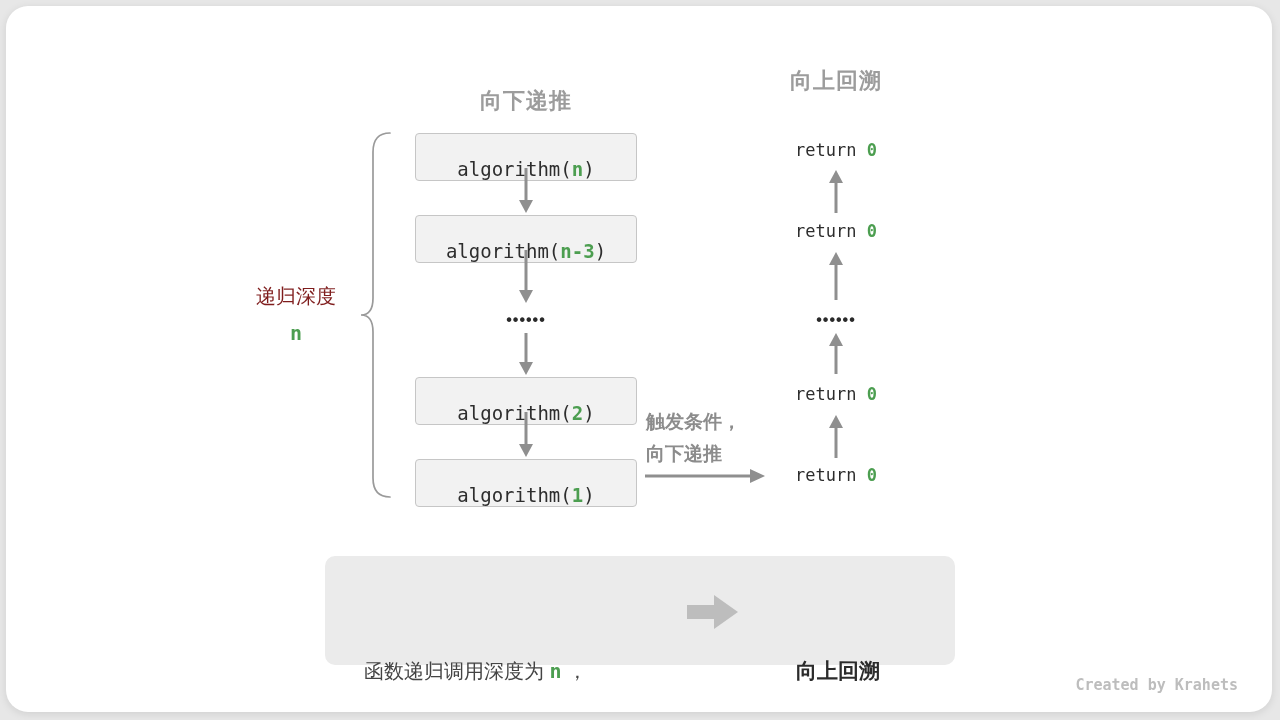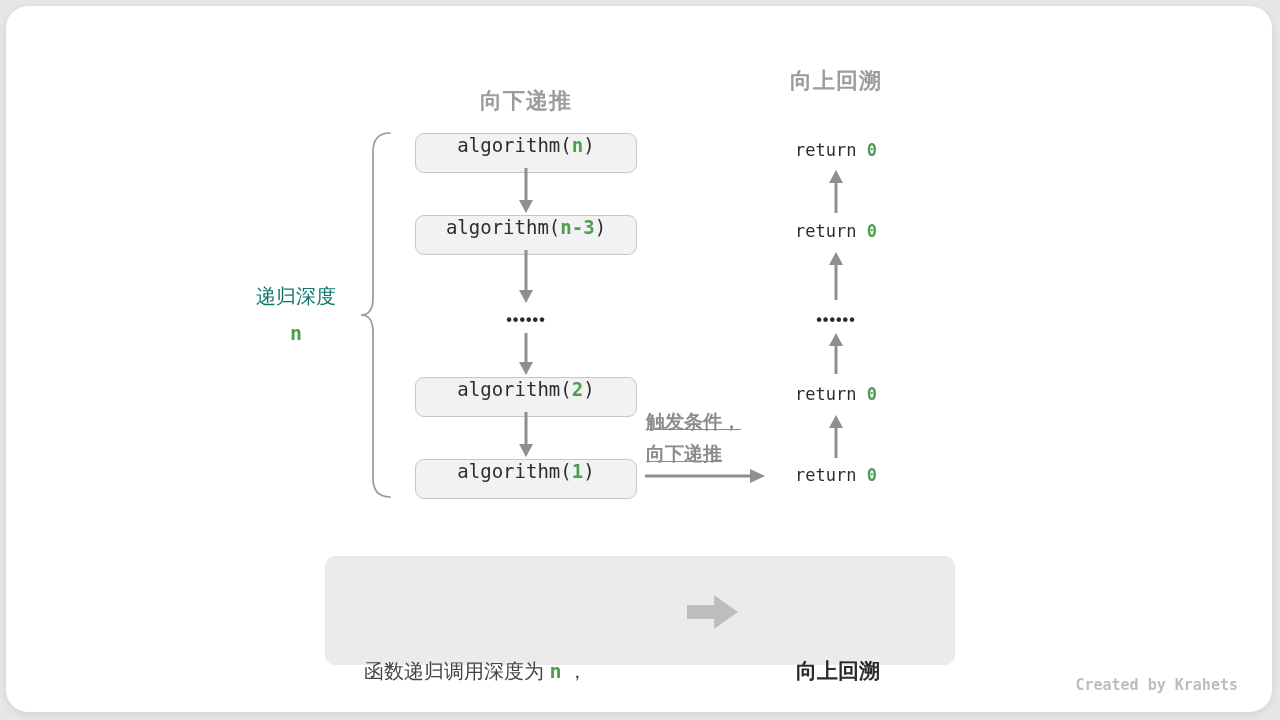--- a/index.html
+++ b/index.html
@@ -15,53 +15,52 @@
     background:#ffffff;border-radius:22px;
     box-shadow:0 2px 8px rgba(0,0,0,0.10);
   }
   .abs{position:absolute;}
   .col-header{
     width:240px;text-align:center;
     font-size:22px;font-weight:700;color:#9c9c9c;
     letter-spacing:1px;
   }
   .frame-box{
-    left:415px;width:222px;height:40px;
-    background:#f2f2f2;border:1.6px solid #c6c6c6;border-radius:9px;
+    left:415px;width:222px;height:48px;
+    background:#f2f2f2;border:1.6px solid #c6c6c6;border-radius:4px;
     box-sizing:border-box;
-    display:flex;align-items:flex-start;justify-content:center;
+    display:flex;align-items:flex-end;justify-content:center;
     font-family:"DejaVu Sans Mono",monospace;
     font-size:19px;color:#2d2d2d;white-space:pre;
   }
   .green{color:#4c9e50;font-weight:700;}
   .mono{font-family:"DejaVu Sans Mono",monospace;}
   .return-row{
     left:736px;width:200px;text-align:center;
     font-family:"DejaVu Sans Mono",monospace;
     font-size:17px;color:#2d2d2d;white-space:pre;line-height:26px;
   }
   .dots{
     width:200px;text-align:center;
     font-size:16px;font-weight:700;color:#2a2a2a;letter-spacing:1px;
     line-height:22px;
   }
   .depth-label{
     left:216px;width:160px;text-align:center;
-    font-size:20px;color:#0f766e;line-height:26px;
+    font-size:20px;color:#7f1d1d;line-height:26px;
   }
   .depth-n{
     left:216px;width:160px;text-align:center;
     font-family:"DejaVu Sans Mono",monospace;
     font-size:20px;font-weight:700;color:#4c9e50;line-height:26px;
   }
   .trigger{
     left:646px;top:406px;width:120px;
     font-size:19px;font-weight:700;color:#8c8c8c;line-height:32px;
     white-space:nowrap;
-    text-decoration:underline;
   }
   .panel{
     left:325px;top:556px;width:630px;height:109px;
     background:#ebebeb;border-radius:10px;
   }
   .panel-left{
     left:364px;top:576px;width:320px;
     font-size:20px;color:#444444;line-height:38px;white-space:pre;
   }
   .panel-right{

